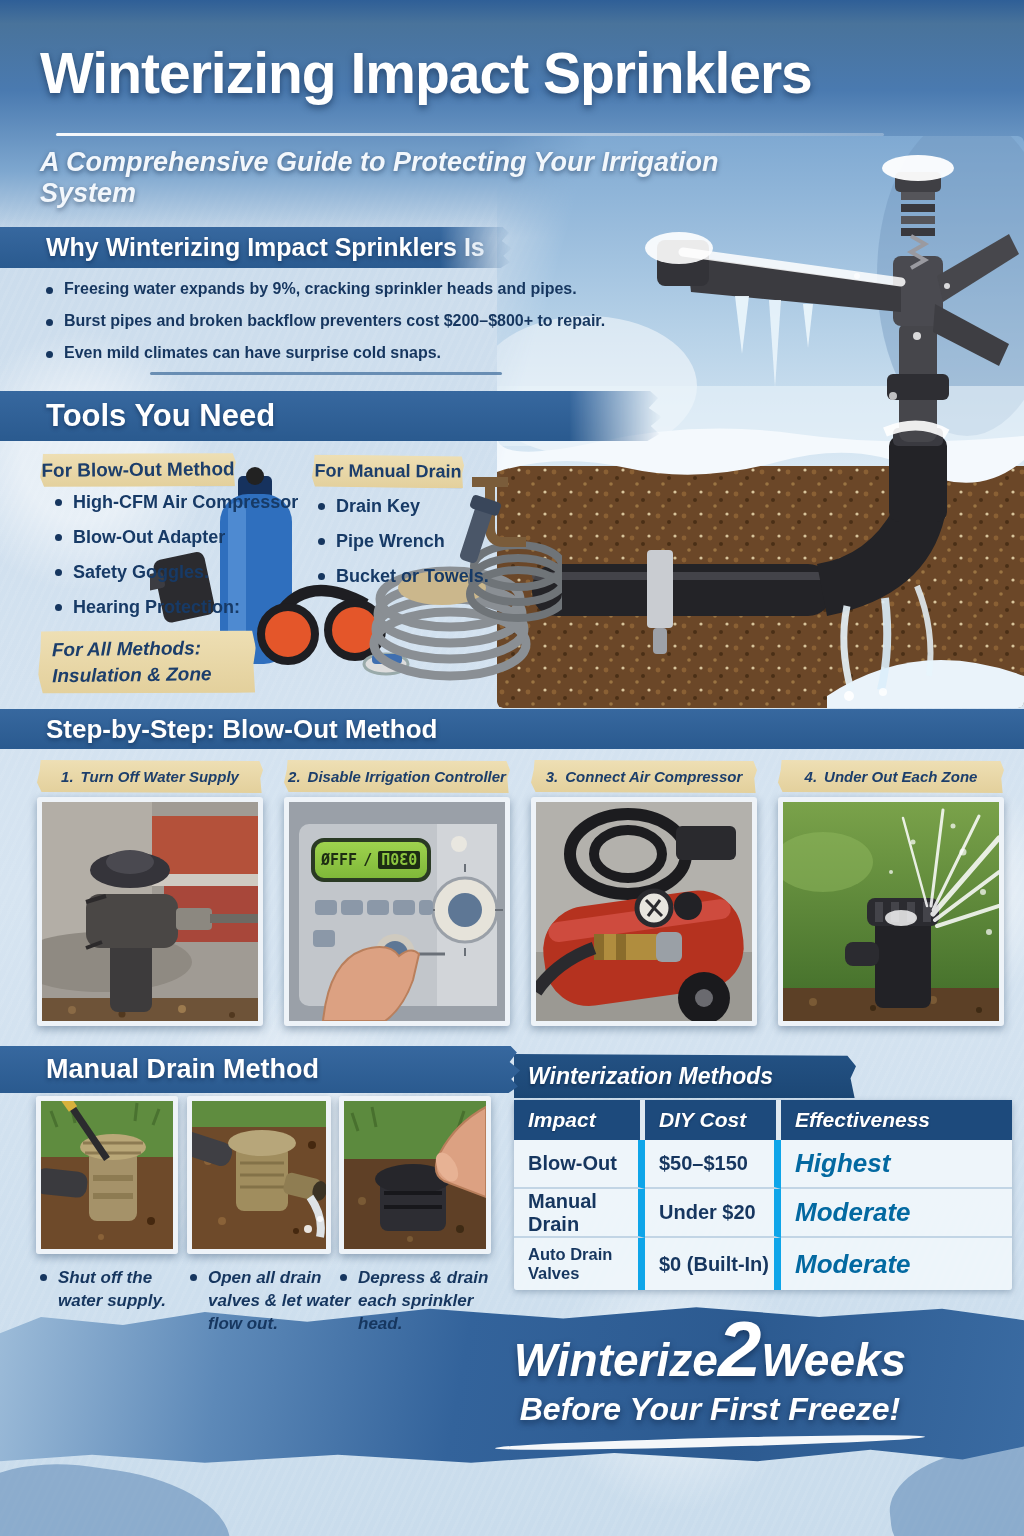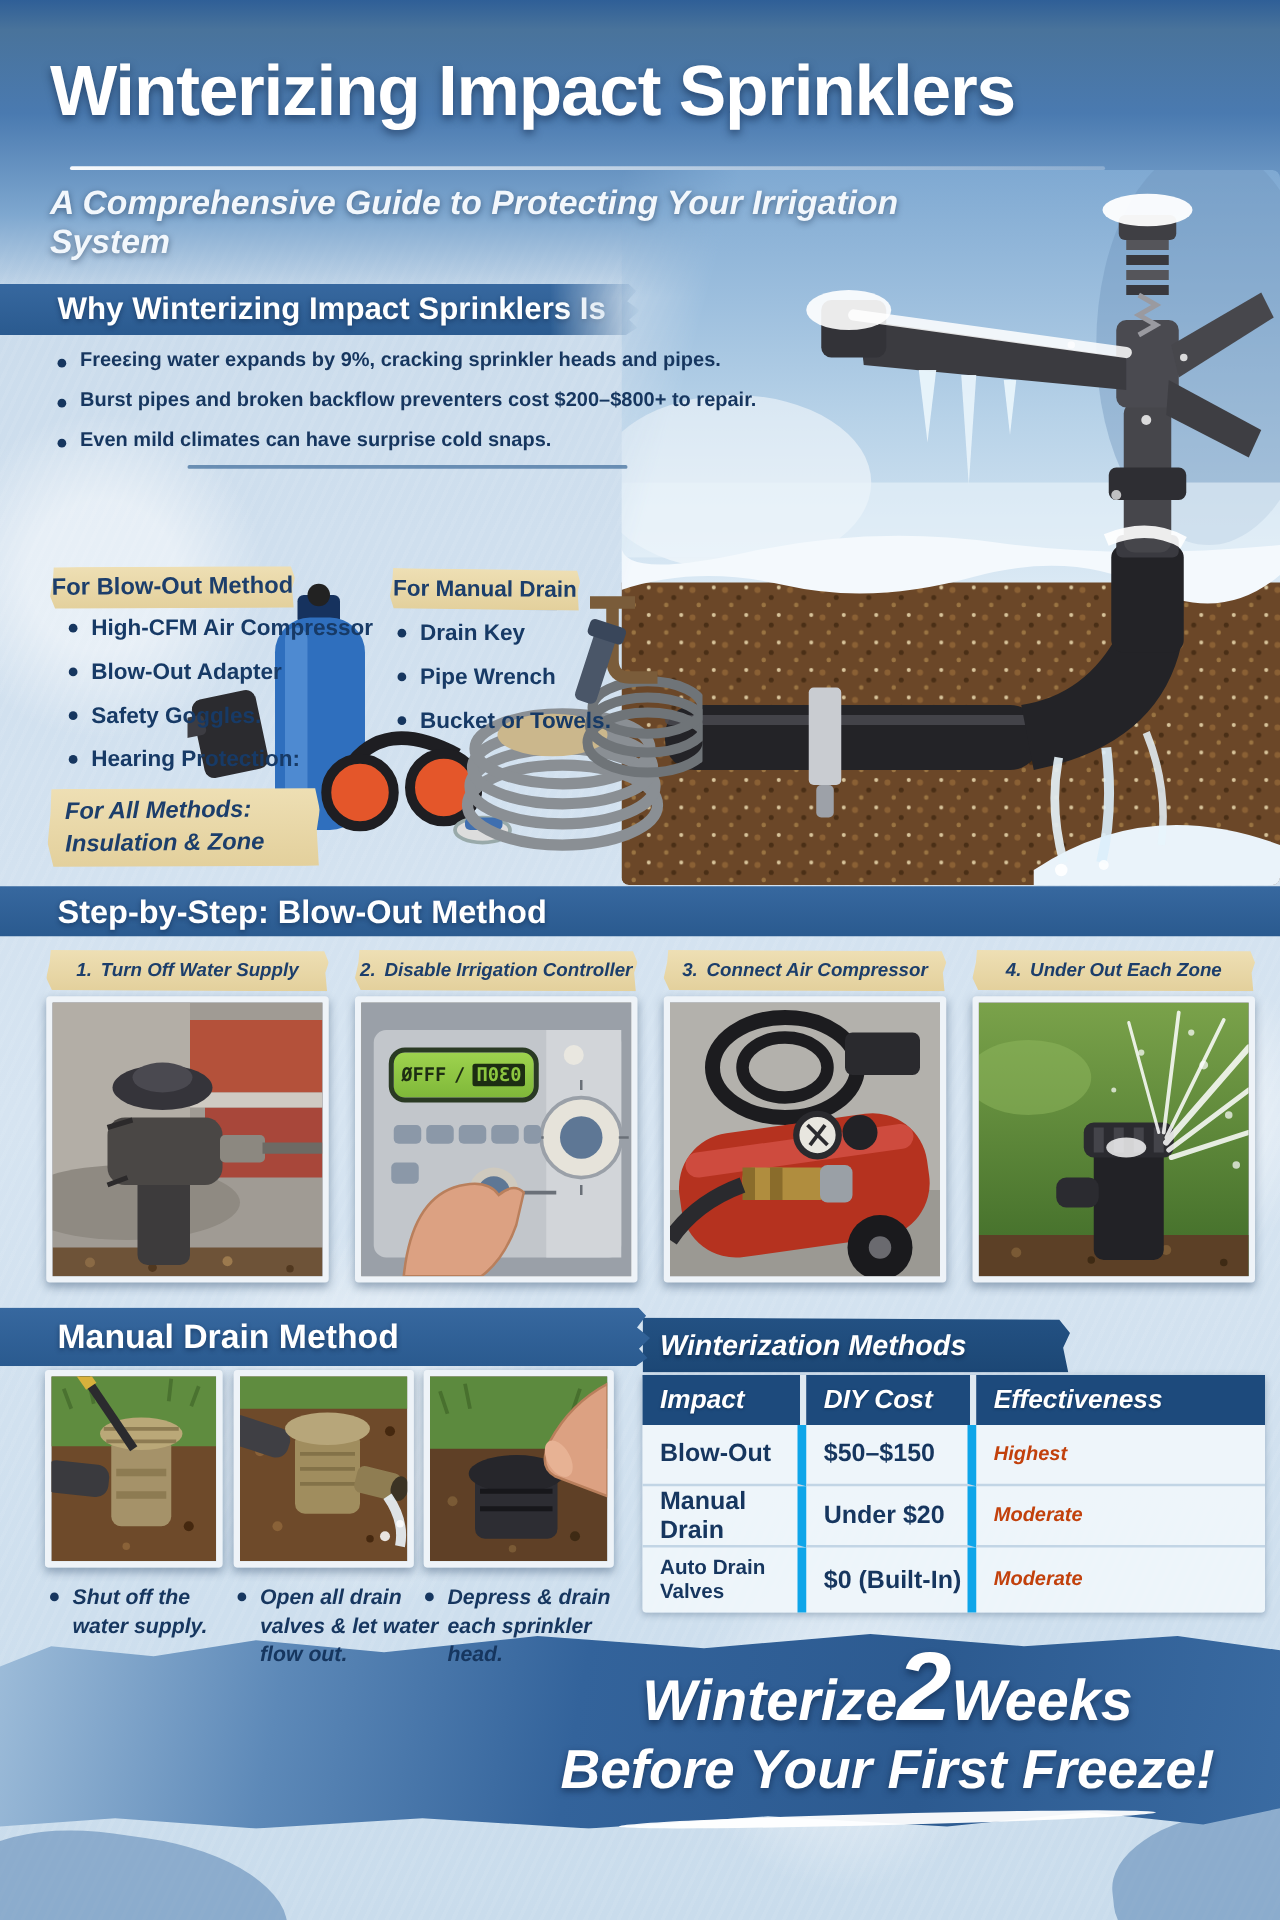--- a/index.html
+++ b/index.html
@@ -84,32 +84,32 @@
     clip-path:polygon(0 0,97.5% 4%,100% 28%,98.4% 55%,99.6% 100%,0 100%);}
   .tbl{left:514px;top:1100px;width:498px;height:190px;background:rgba(240,246,251,.92);border-radius:3px;
     display:grid;grid-template-columns:131px 136px 231px;grid-template-rows:40px 49px 49px 52px;z-index:3;
     box-shadow:0 2px 6px rgba(25,55,90,.3)}
   .tbl .th{background:#1d4a7c;color:#fff;font-size:21px;font-weight:700;font-style:italic;line-height:40px;
     padding-left:14px;text-shadow:0 1px 2px rgba(5,25,55,.5);border-right:5px solid rgba(240,246,251,.92)}
   .tbl .th.last{border-right:none}
   .tbl .td{font-size:20px;font-weight:700;color:#16365f;display:flex;align-items:center;padding-left:14px;
     border-bottom:2px solid #c2d5e5}
   .tbl .sep{border-right:7px solid #0ea5e9}
-  .tbl .eff{color:#c2410c;font-style:italic;font-size:16px}
+  .tbl .eff{color:#0369a1;font-style:italic;font-size:26px}
   .tbl .small{font-size:16.5px}
   .tbl .rlast{border-bottom:none}
   
   .footer-band{left:0;top:1304px;width:1024px;height:162px;z-index:2;
     background:linear-gradient(100deg,#9dbcd9 0%,#5d89b8 22%,#33639b 45%,#2c5a90 72%,#3a6ba2 100%);
     clip-path:polygon(0 18%,4% 8%,12% 13%,20% 5%,30% 11%,42% 3%,55% 9%,68% 2%,80% 8%,92% 3%,100% 10%,100% 88%,94% 96%,85% 90%,74% 97%,60% 92%,46% 98%,33% 93%,20% 98%,9% 93%,0 97%);}
   .footer-text{left:420px;top:1316px;width:580px;text-align:center;z-index:3;color:#fff;
     text-shadow:0 3px 6px rgba(8,28,58,.55)}
   .fl1{display:flex;align-items:baseline;justify-content:center;font-style:italic;font-weight:700}
   .fl1 .w{font-size:46px}.fl1 .big{font-size:78px;line-height:.85}
-  .fl2{font-size:44px;font-weight:700;font-style:italic;margin-top:4px}
+  .fl2{font-size:32px;font-weight:700;font-style:italic;margin-top:4px}
   .swoosh{width:430px;height:9px;border-radius:50%;background:#fff;opacity:.95;margin:10px auto 0;transform:rotate(-1.5deg)}
   .corner{background:#4e7cae;opacity:.5;border-radius:45%;z-index:1}
   .corner.cl{left:-40px;top:1468px;width:270px;height:130px;transform:rotate(8deg)}
   .corner.cr{left:890px;top:1448px;width:220px;height:120px;transform:rotate(-6deg)}
   svg{display:block}
 </style>
 </head>
 <body>
 
 <div class="poster">
@@ -200,20 +200,23 @@
         <span class="dot"></span>
         <span>Burst pipes and broken backflow preventers cost $200–$800+ to repair.</span>
       </li>
     <li>
         <span class="dot"></span>
         <span>Even mild climates can have surprise cold snaps.</span>
       </li>
   </ul>
   <div class="abs thin-rule"></div>
 
+  <div class="abs banner banner-tools fade-r">
+    <span>Tools You Need</span>
+  </div>
   <div class="abs ribbon ribbon-blowout">
     <span>For Blow-Out Method</span>
   </div>
   <div class="abs ribbon ribbon-manualdrain">
     <span>For Manual Drain</span>
   </div>
   <ul class="abs blist tools-left">
     <li>
         <span class="dot"></span>
         <span>High-CFM Air Compressor</span>

